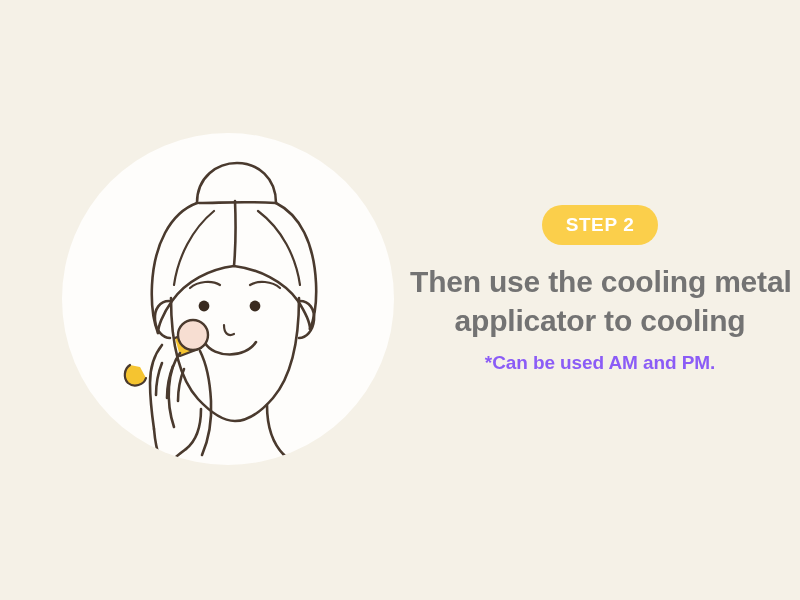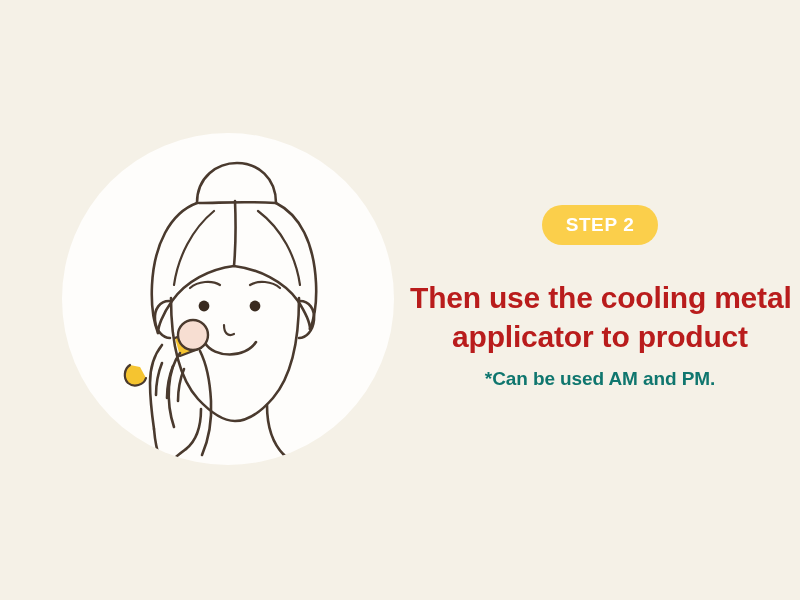--- a/index.html
+++ b/index.html
@@ -61,39 +61,39 @@
   #step-badge {
     display: inline-block;
     background: #fbcf4b;
     color: #ffffff;
     font-size: 19px;
     font-weight: bold;
     letter-spacing: 0.6px;
     line-height: 1;
     padding: 10px 24px 11px 24px;
     border-radius: 999px;
-    margin: 0 0 34px 0;
+    margin: 0 0 18px 0;
     white-space: nowrap;
   }
 
   #headline {
-    color: #b91c1c;
+    color: #737373;
     font-size: 30px;
     font-weight: bold;
     line-height: 1.29;
     letter-spacing: -0.2px;
     margin: 0;
   }
   #headline .headline-line {
     display: block;
     white-space: nowrap;
   }
 
   #footnote {
-    color: #0f766e;
+    color: #8b5cf6;
     font-size: 19px;
     font-weight: bold;
     letter-spacing: -0.1px;
     margin: 12px 0 0 0;
     white-space: nowrap;
   }
 
   .ink { fill: none; stroke: #4a3a2e; stroke-width: 2.6; stroke-linecap: round; stroke-linejoin: round; }
   .ink-thin { fill: none; stroke: #4a3a2e; stroke-width: 2.2; stroke-linecap: round; stroke-linejoin: round; }
   .eye { fill: #3a2b20; stroke: none; }
@@ -174,20 +174,20 @@
       </g>
     </svg>
   </div>
 
   <div id="text-panel">
 
     <div id="step-badge">STEP 2</div>
 
     <div id="headline">
       <span class="headline-line">Then use the cooling metal</span>
-      <span class="headline-line">applicator to product</span>
+      <span class="headline-line">applicator to cooling</span>
     </div>
 
     <div id="footnote">*Can be used AM and PM.</div>
 
   </div>
 
 </div>
 
 </body></html>

